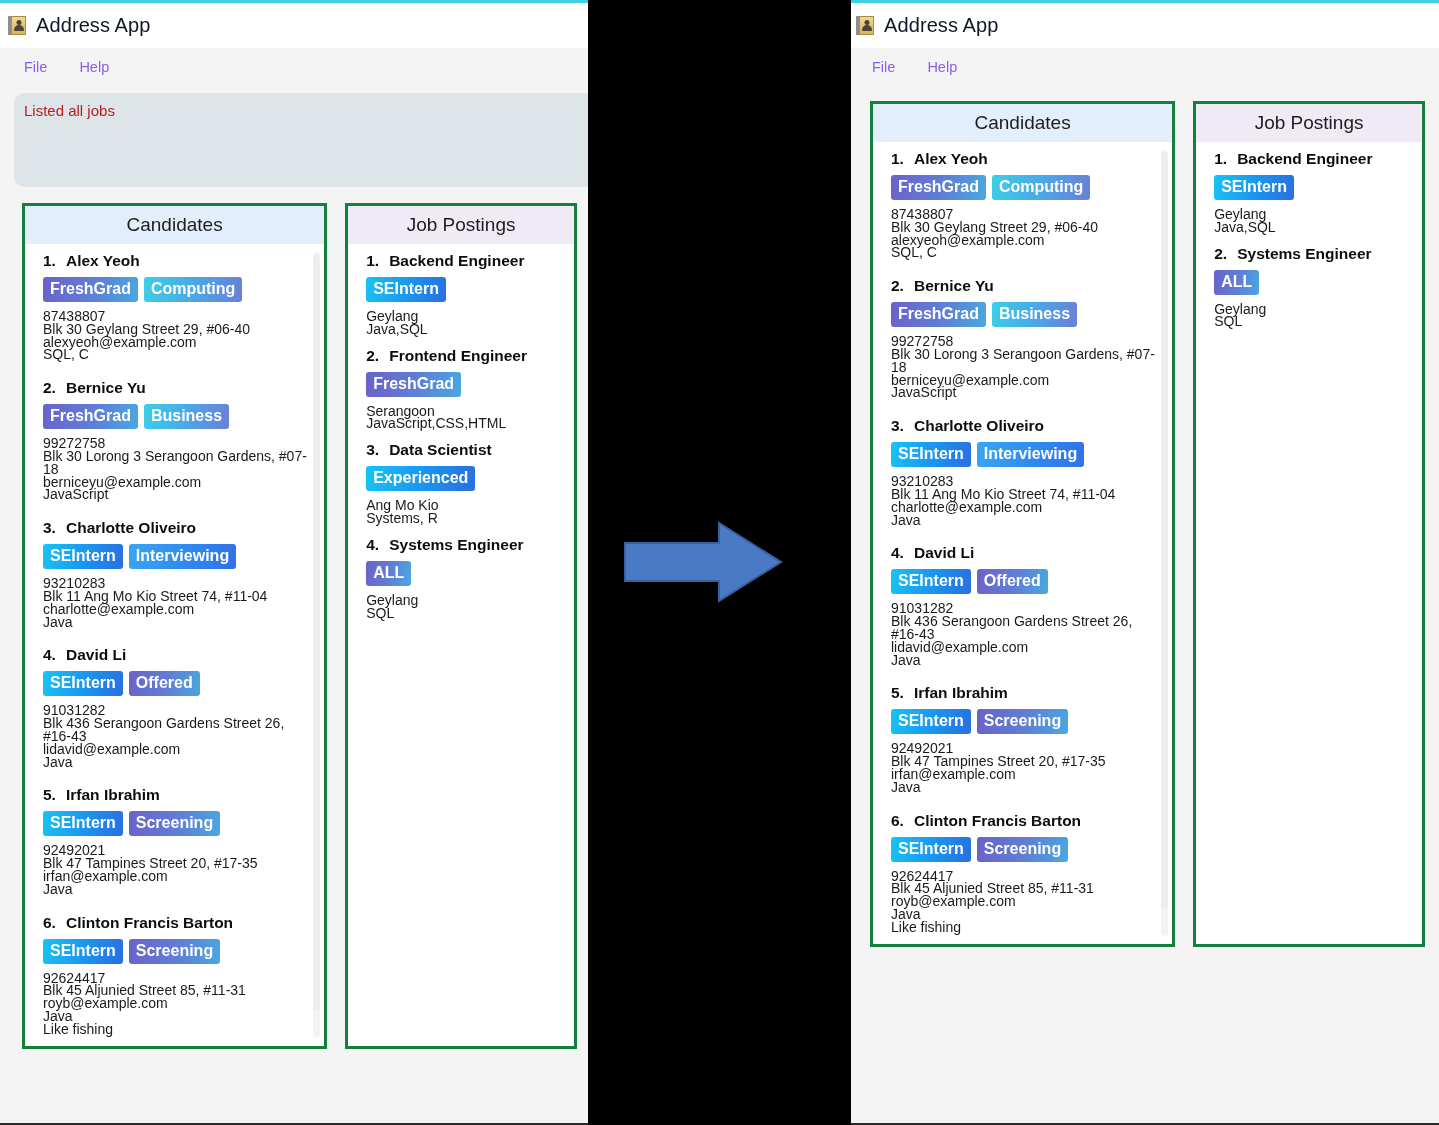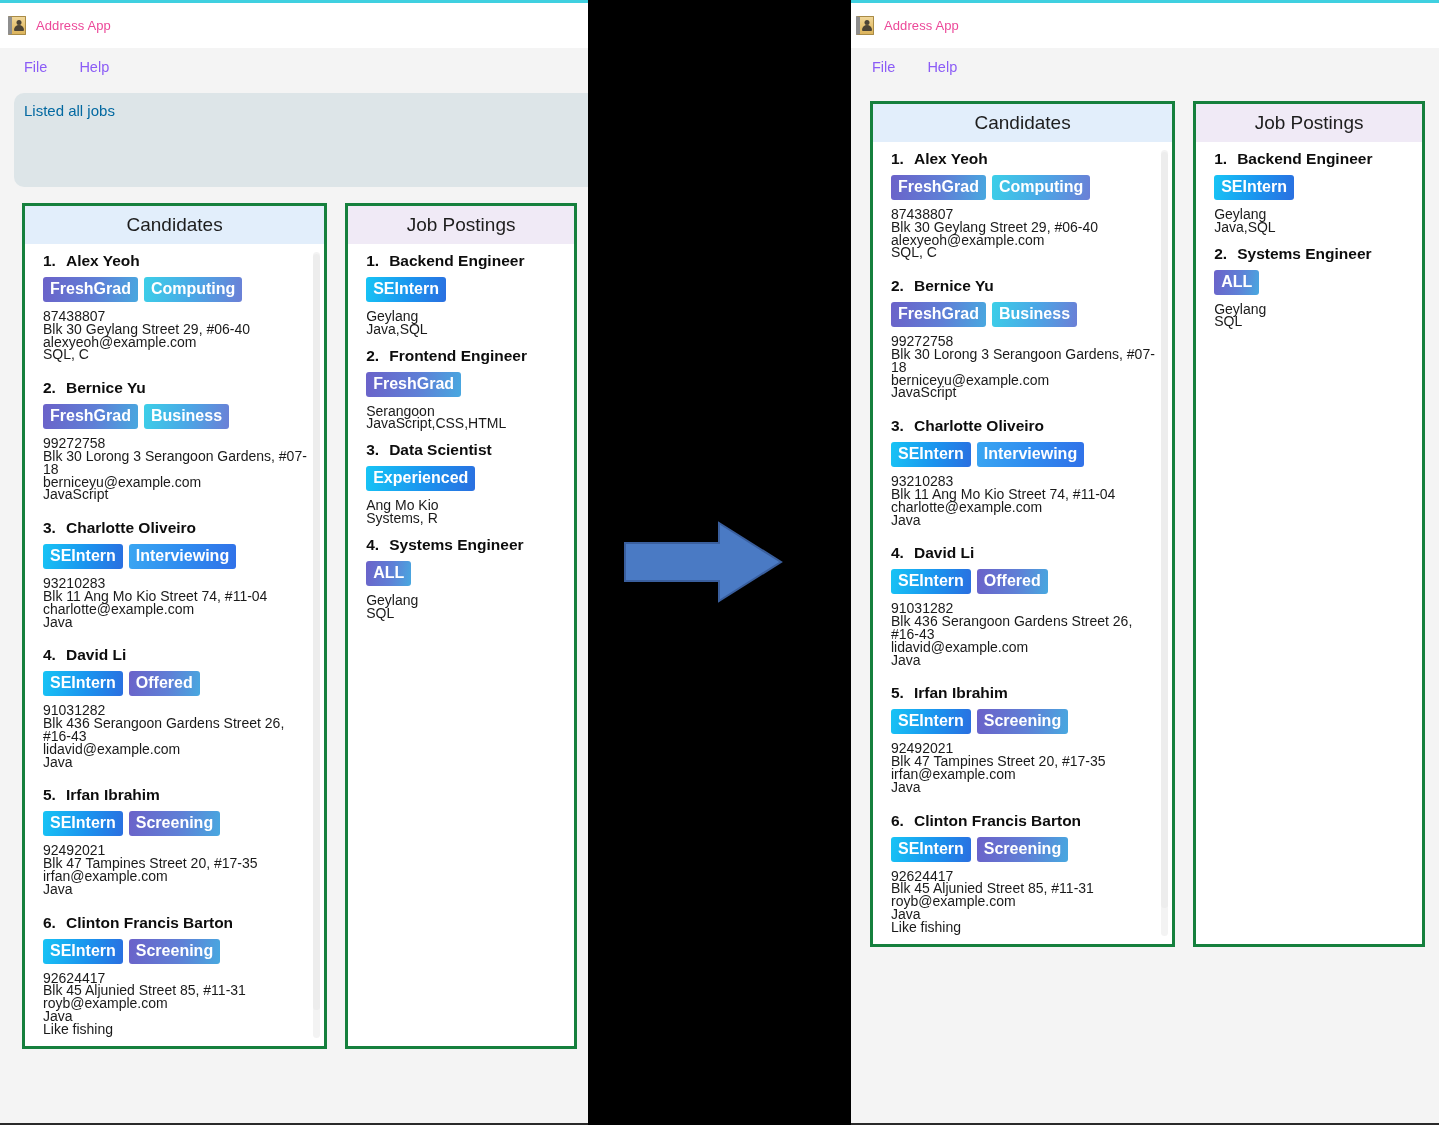--- a/index.html
+++ b/index.html
@@ -58,22 +58,22 @@
   .app-icon::after {
     content: "";
     position: absolute;
     left: 50%; top: 8px;
     transform: translateX(-50%);
     width: 10px; height: 6px;
     border-radius: 5px 5px 1px 1px;
     background: #4c4436;
   }
   .app-title {
-    font-size: 13px;
-    color: #ec4899;
+    font-size: 20px;
+    color: #0f172a;
     letter-spacing: .1px;
   }
 
   
   .menubar {
     height: 37px;
     background: #f4f4f4;
     display: flex;
     align-items: center;
     padding-left: 24px;
@@ -121,21 +121,21 @@
 
   
   .reswrap { padding: 8px 14px 0 14px; }
   .resbox {
     height: 94px;
     border-radius: 10px;
     background: #dde5e8;
     padding: 9px 0 0 10px;
     margin-right: -40px;
   }
-  .restext { font-size: 15px; color: #0369a1; }
+  .restext { font-size: 15px; color: #b91c1c; }
 
   
   .panels {
     display: flex;
     gap: 18px;
     padding: 16px 14px 0 22px;
     height: 862px;
   }
   .panel {
     background: #ffffff;

